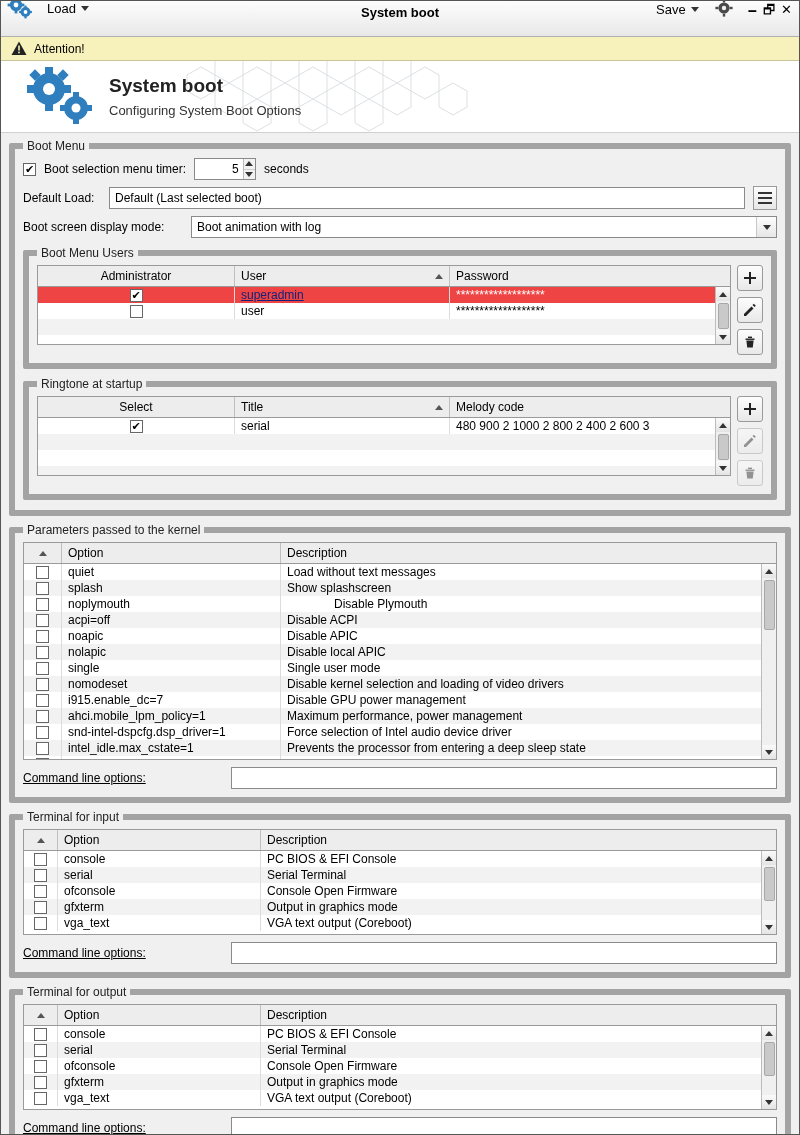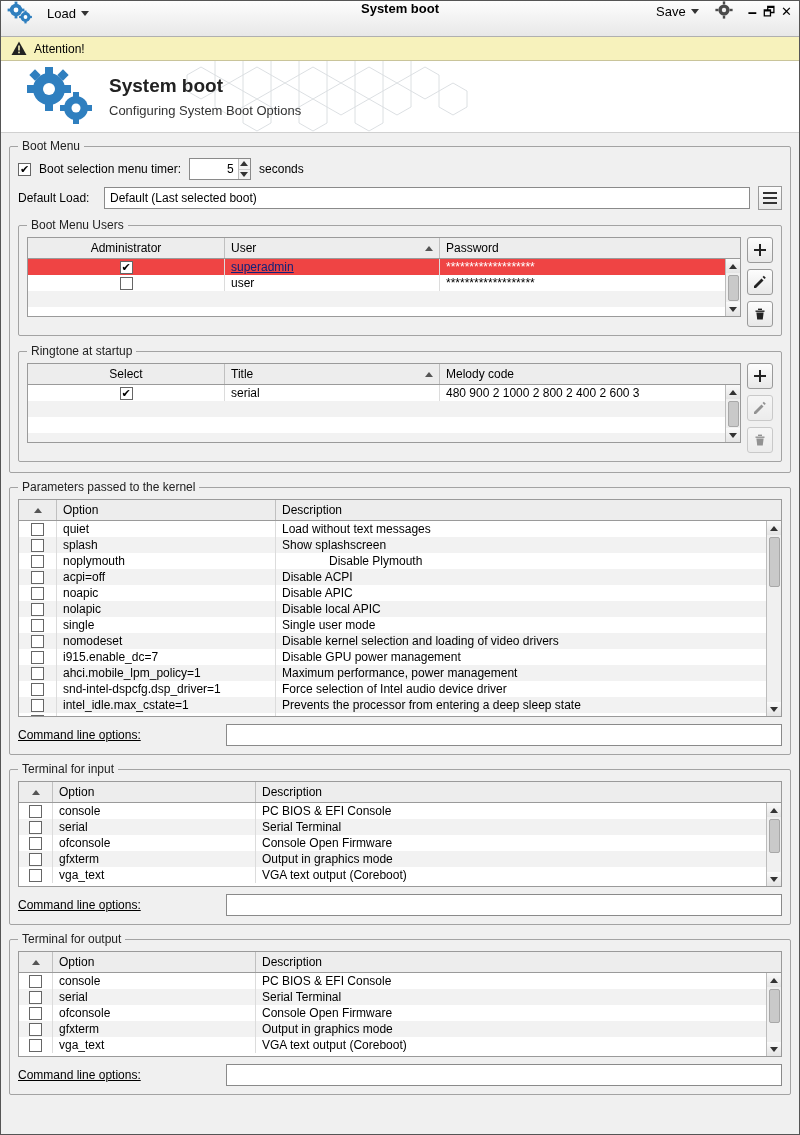--- a/index.html
+++ b/index.html
@@ -16,22 +16,22 @@
     border: 1px solid #555;
     background: #f0f0f0;
     display: flex; flex-direction: column;
     overflow: hidden;
   }
   
   .titlebar {
     height: 36px;
     background: linear-gradient(#fdfdfd, #e8e8e8);
     border-bottom: 1px solid #b0b0b0;
-    display: flex; align-items: flex-start;
-    padding: 0 6px;
+    display: flex; align-items: flex-end;
+    padding: 16px 6px;
     position: relative;
     flex: 0 0 36px;
   }
   .tb-left { display: flex; align-items: center; gap: 8px; }
   .tb-right { display: flex; align-items: center; gap: 10px; margin-left: auto; }
   .gear-logo { width: 26px; height: 24px; position: relative; }
   .menu-btn {
     display: flex; align-items: center; gap: 5px;
     padding: 3px 6px; border-radius: 3px; cursor: default;
     font-size: 13px;
@@ -75,21 +75,21 @@
   .banner-title { font-size: 19px; font-weight: bold; color: #222; }
   .banner-sub { font-size: 13px; color: #333; margin-top: 6px; }
   
   .content {
     flex: 1 1 auto;
     padding: 6px 8px 0 8px;
     overflow: hidden;
     background: #f0f0f0;
   }
   fieldset {
-    border: 1px solid #a3a3a3;
+    border: 6px solid #a3a3a3;
     border-radius: 2px;
     margin: 0 0 7px 0;
     padding: 5px 8px 8px 8px;
   }
   legend { padding: 0 4px; font-size: 12px; color: #222; }
   .row { display: flex; align-items: center; gap: 8px; }
   .row + .row { margin-top: 6px; }
   label.inline { font-size: 12px; }
   
   .cb {
@@ -343,20 +343,29 @@
           <svg width="14" height="12" viewBox="0 0 14 12">
             <g fill="#333">
                 <rect y="0" width="14" height="2"></rect>
                 <rect y="5" width="14" height="2"></rect>
                 <rect y="10" width="14" height="2"></rect>
               </g>
           </svg>
         </span>
       </div>
 
+      <div class="row">
+        <label class="inline" style="width:160px">Boot screen display mode:</label>
+        <span class="combo">
+          <span>Boot animation with log</span>
+          <span class="cb-arrow">
+              <span class="tri-dn"></span>
+            </span>
+        </span>
+      </div>
 
       <fieldset style="margin-top:8px">
         <legend>Boot Menu Users</legend>
         <div class="tablewrap">
           <div class="tbl" style="height:80px">
             <div class="thead">
               <div class="th center" style="width:197px">Administrator</div>
               <div class="th" style="width:215px">
                 <span>User</span>
                 <span class="sort-asc"></span>

